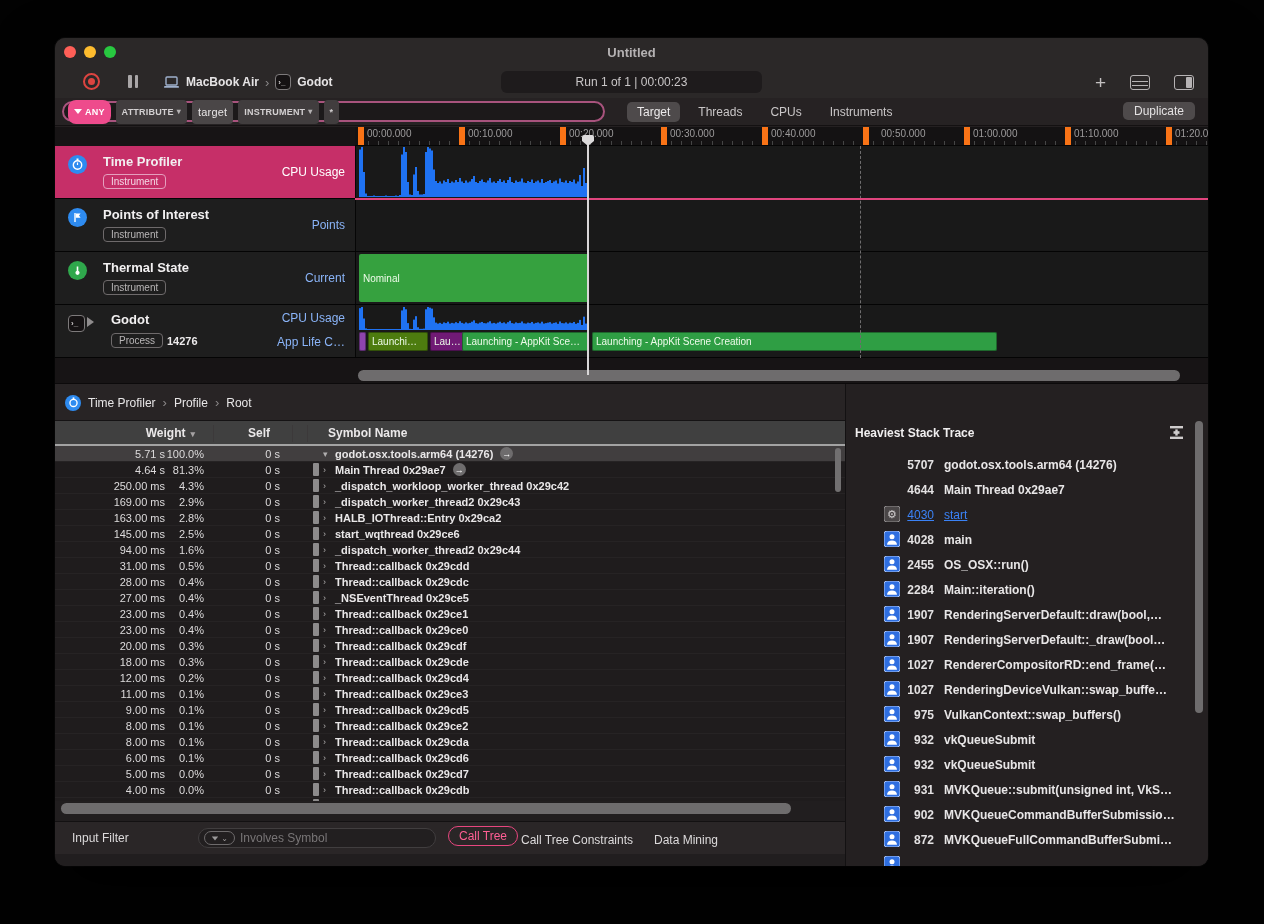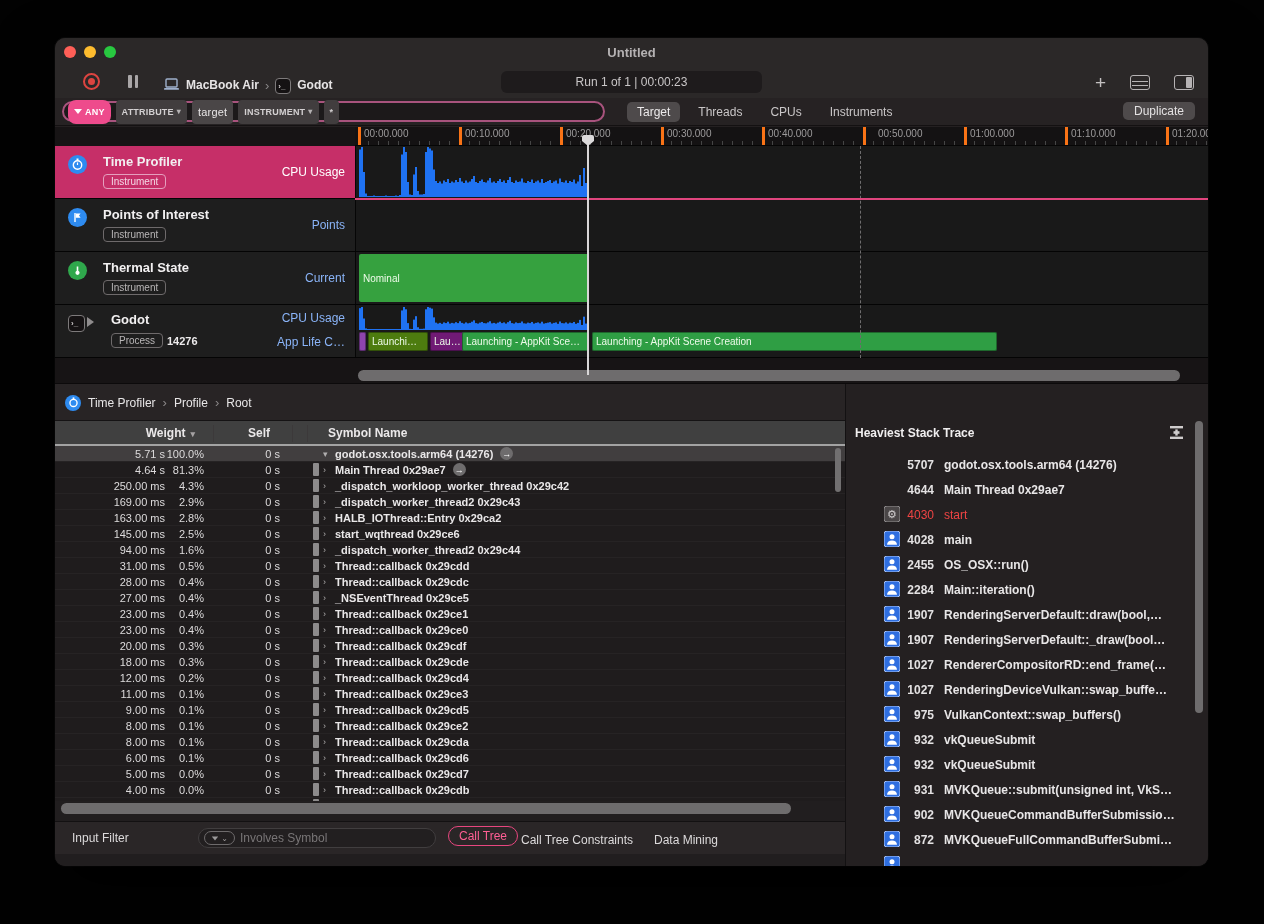--- a/index.html
+++ b/index.html
@@ -18,21 +18,21 @@
   .t-red{background:#ff5f57;} .t-yellow{background:#febc2e;} .t-green{background:#28c840;}
   .win-title { font-size:13px; font-weight:bold; color:#b5b2b3; }
 
   
   .toolbar { position:absolute; left:0; top:28px; right:0; height:32px; background:#2b2828; }
   .rec-btn { position:absolute; left:28px; top:7px; width:17px; height:17px; border-radius:50%;
     border:2px solid #dd4440; display:flex; align-items:center; justify-content:center; }
   .rec-btn i { width:7px; height:7px; border-radius:50%; background:#dd4440; display:block; }
   .pause-btn { position:absolute; left:73px; top:9px; display:flex; gap:3px; }
   .pause-btn span { width:3.5px; height:13px; background:#a9a6a7; border-radius:1px; display:block; }
-  .device-path { position:absolute; left:108px; top:12px; height:32px; display:flex; gap:6px; }
+  .device-path { position:absolute; left:108px; top:0; height:32px; display:flex; align-items:center; gap:6px; }
   .device-path .lbl { font-size:12px; font-weight:bold; color:#e6e4e5; }
   .crumb-sep { color:#8a8788; font-size:13px; }
   .term-icon { width:16px; height:16px; background:#151213; border:1px solid #7d7a7b; border-radius:4px;
     color:#cfcccd; font-size:8px; display:flex; align-items:center; justify-content:flex-start; padding-left:2px; font-weight:bold; }
   .run-box { position:absolute; left:446px; top:5px; width:261px; height:22px; background:#1e1b1c;
     border-radius:6px; display:flex; align-items:center; justify-content:center;
     font-size:12px; color:#c9c6c7; }
   .tb-right { position:absolute; right:14px; top:0; height:32px; display:flex; align-items:center; gap:24px; }
   .plus-icon { color:#c3c0c1; font-size:19px; font-weight:normal; line-height:1; }
   .panel-icon { width:20px; height:15px; border:1.5px solid #b6b3b4; border-radius:3px; position:relative; }
@@ -54,21 +54,21 @@
     border-top:5px solid #fff; display:inline-block; }
   .tabs { position:absolute; left:572px; top:0; height:28px; display:flex; align-items:center; gap:8px; }
   .tab { font-size:12px; color:#c9c6c7; padding:3px 10px; border-radius:5px; }
   .tab.sel { background:#4e4a4b; color:#eceaeb; }
   .dup-btn { position:absolute; right:13px; top:4px; background:#4e4a4b; color:#e3e1e2; font-size:12px;
     padding:2px 11px; border-radius:5px; }
 
   
   .timeline { position:absolute; left:0; top:89px; right:0; height:256px; background:#171415; }
   .ruler { position:absolute; left:300px; right:0; top:0; height:19px; background:#141213; border-bottom:1px solid #060606; overflow:hidden; }
-  .ruler-label { position:absolute; top:0; height:19px; border-left:3px solid #f97316; padding-left:3px;
+  .ruler-label { position:absolute; top:0; height:19px; border-left:6px solid #f97316; padding-left:3px;
     font-size:10px; color:#9c9a9b; line-height:14px; }
   .ruler-ticks { position:absolute; left:3px; right:0; bottom:0; height:4px;
     background:repeating-linear-gradient(to right,#454545 0 1px,transparent 1px 10.1px); }
   .tracks { position:absolute; left:0; top:19px; right:0; height:212px; }
   .trow { position:absolute; left:0; right:0; height:53px; border-bottom:1px solid #040404; }
   .tside { position:absolute; left:0; top:0; width:300px; height:52px; background:#1e1e1e; }
   .trow.sel .tside { background:#c62f68; }
   .tlane { position:absolute; left:300px; top:0; right:0; height:52px; background:#191919; border-left:1px solid #060606; }
   .tr-icon { position:absolute; left:13px; top:9px; }
   .tr-name { position:absolute; left:48px; top:8px; font-size:13px; font-weight:bold; color:#f2f0f1; }
@@ -143,21 +143,21 @@
   
   .rpanel { position:absolute; left:790px; top:0; right:0; bottom:0; background:#242021; border-left:1px solid #131112; }
   .rp-title { position:absolute; left:9px; top:42px; font-size:12px; font-weight:bold; color:#f0eeef; }
   .collapse-icon { position:absolute; right:24px; top:41px; }
   .rp-list { position:absolute; left:0; top:68px; right:14px; bottom:0; overflow:hidden; }
   .se-row { position:relative; height:25px; display:flex; align-items:center; }
   .se-icon { position:absolute; left:38px; top:4px; width:16px; height:16px; }
   .se-count { position:absolute; left:0; width:88px; text-align:right; font-size:12px; font-weight:bold; color:#e3e1e2; }
   .se-label { position:absolute; left:98px; right:0; font-size:12px; font-weight:bold; color:#e8e6e7;
     white-space:nowrap; overflow:hidden; }
-  .se-row.dim .se-count,.se-row.dim .se-label { color:#ef4444; font-weight:normal; }
+  .se-row.dim .se-count,.se-row.dim .se-label { color:#3b82f6; font-weight:normal;text-decoration:underline; }
   .rp-vscroll { position:absolute; right:5px; top:37px; width:8px; height:292px; background:#6e6c6d; border-radius:4px; }
 </style>
 </head>
 <body>
 
 <div class="stage">
   <div class="window">
 
     <div class="titlebar">
       <div class="traffic">

